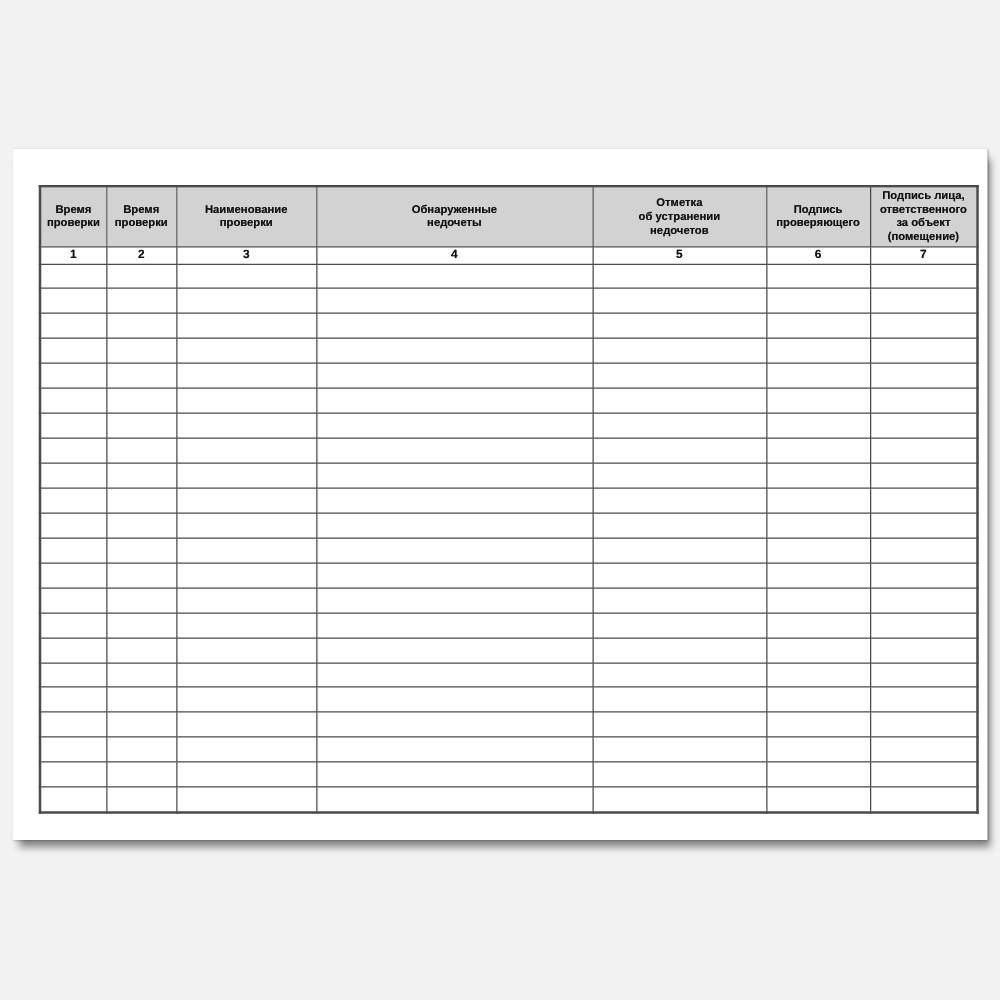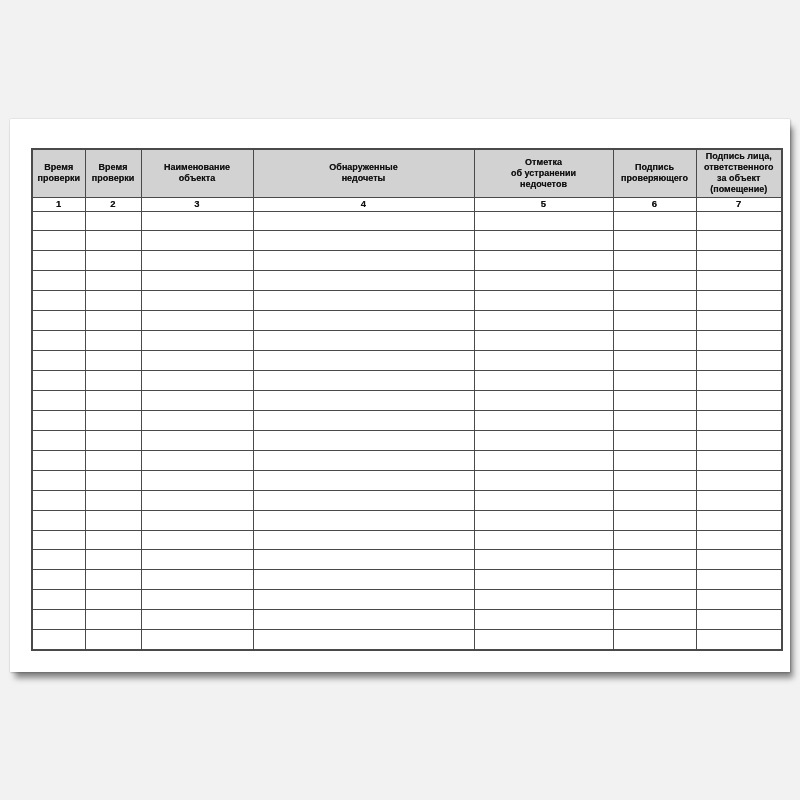--- a/index.html
+++ b/index.html
@@ -86,21 +86,21 @@
         <col class="c6">
         <col class="c7">
     </colgroup>
     <thead>
       <tr class="header-row">
         <th>Время
 проверки</th>
         <th>Время
 проверки</th>
         <th>Наименование
-объекта</th>
+проверки</th>
         <th>Обнаруженные
 недочеты</th>
         <th>Отметка
 об устранении
 недочетов</th>
         <th>Подпись
 проверяющего</th>
         <th>Подпись лица,
 ответственного
 за объект

